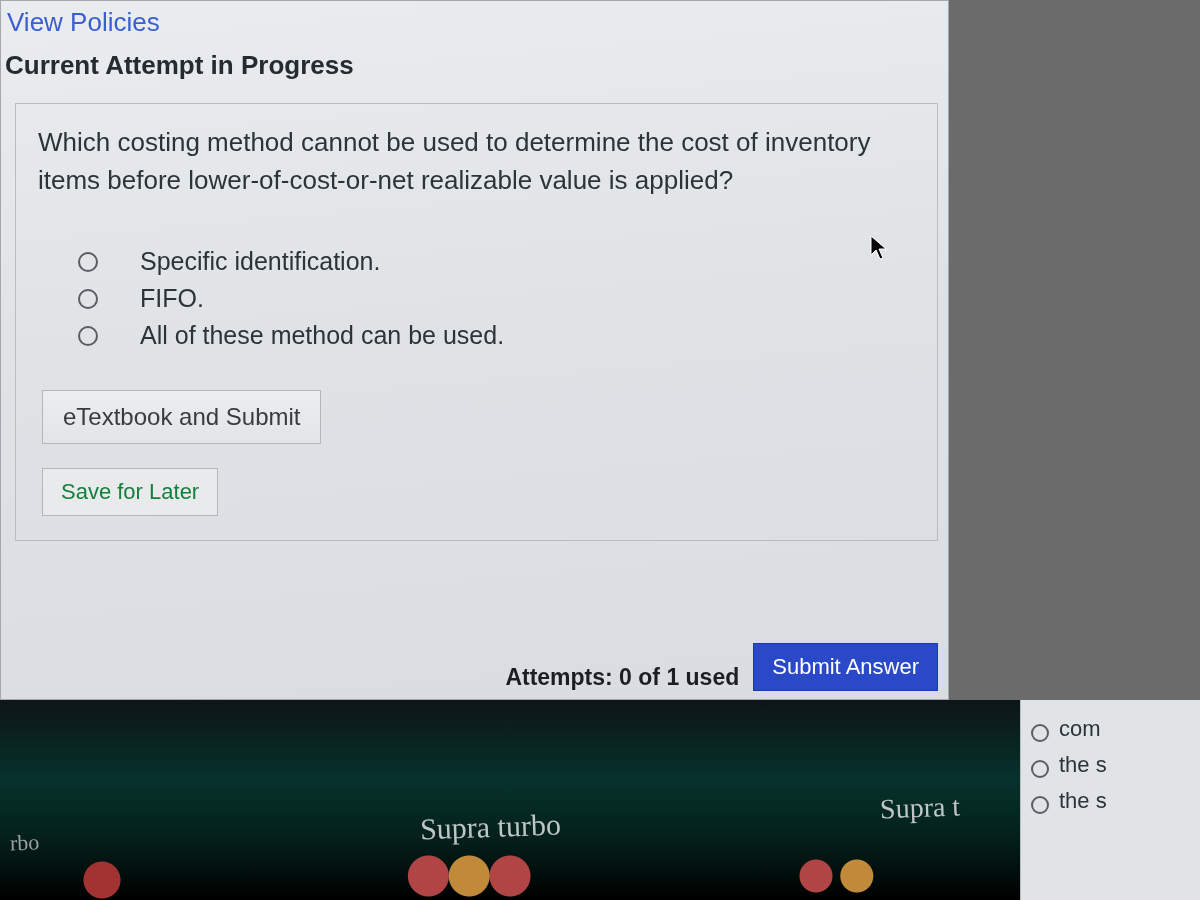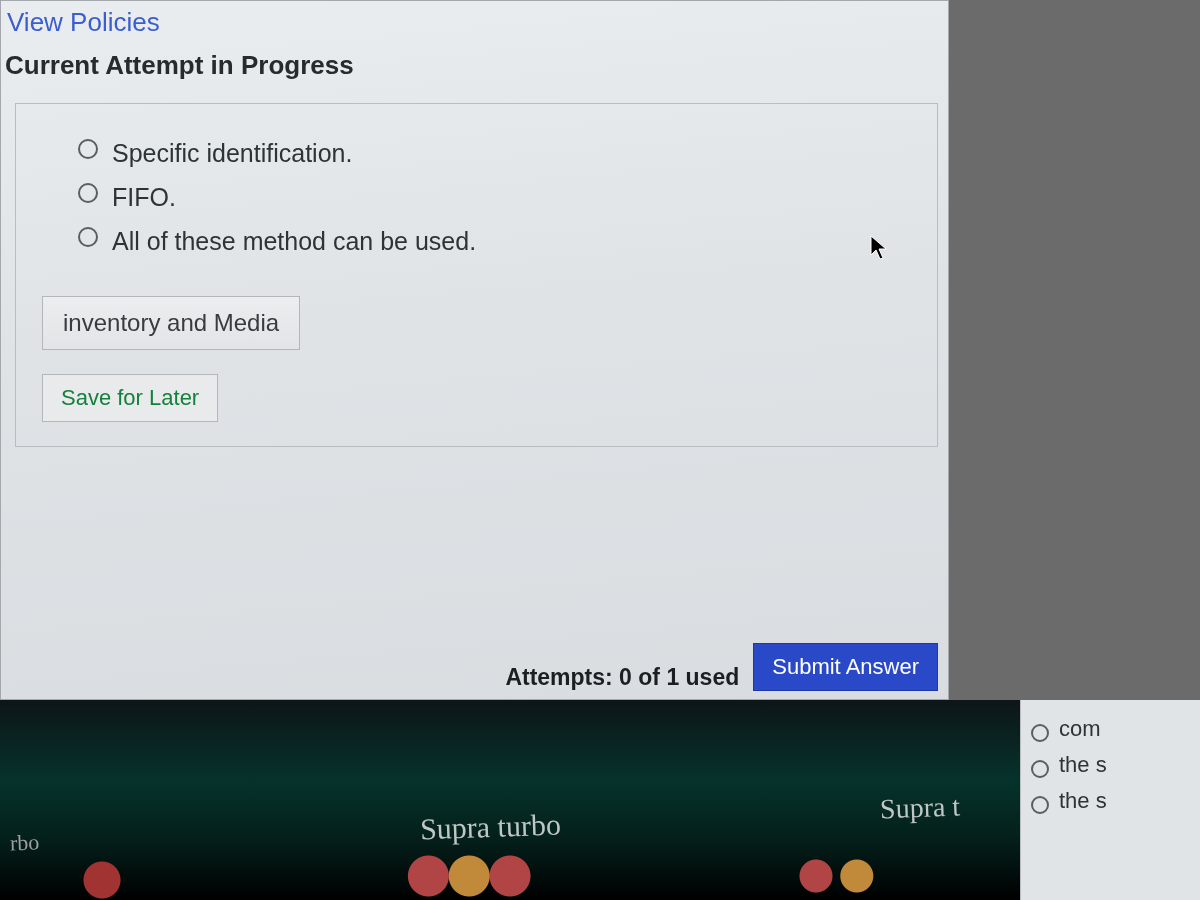--- a/index.html
+++ b/index.html
@@ -41,24 +41,25 @@
     color: #2d3438;
     line-height: 1.45;
     margin-bottom: 48px;
   }
   .options {
     padding-left: 40px;
     margin-bottom: 40px;
   }
   .option-row {
     display: flex;
-    align-items: flex-start;
+    align-items: center;
     font-size: 25px;
     color: #2d3438;
-    margin: 15px 0;
+    margin: 8px 0;
+    gap: 28px;
   }
   .radio {
     width: 20px;
     height: 20px;
     border: 2px solid #5a5e62;
     border-radius: 50%;
     margin-right: 14px;
     flex: 0 0 auto;
     background: transparent;
   }
@@ -184,37 +185,38 @@
 </div>
 
 <div class="quiz-panel">
 
   <a class="view-policies">View Policies</a>
 
   <div class="attempt-heading">Current Attempt in Progress</div>
 
   <div class="question-box">
 
+    <div class="question-text">Which costing method cannot be used to determine the cost of inventory items before lower-of-cost-or-net realizable value is applied?</div>
 
     <div class="options">
       <label class="option-row">
         <span class="radio"></span>
         <span>Specific identification.</span>
       </label>
       <label class="option-row">
         <span class="radio"></span>
         <span>FIFO.</span>
       </label>
       <label class="option-row">
         <span class="radio"></span>
         <span>All of these method can be used.</span>
       </label>
     </div>
 
-    <div class="etextbook-btn">inventory and Media</div>
+    <div class="etextbook-btn">eTextbook and Submit</div>
     <br>
     <div class="save-later-btn">Save for Later</div>
 
   </div>
 
   <div class="attempts-row">
     <span class="attempts-text">Attempts: 0 of 1 used</span>
     <span class="submit-btn">Submit Answer</span>
   </div>
 

